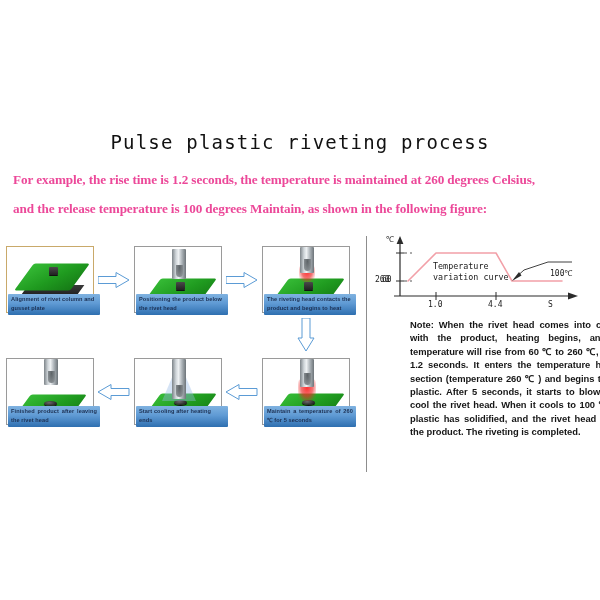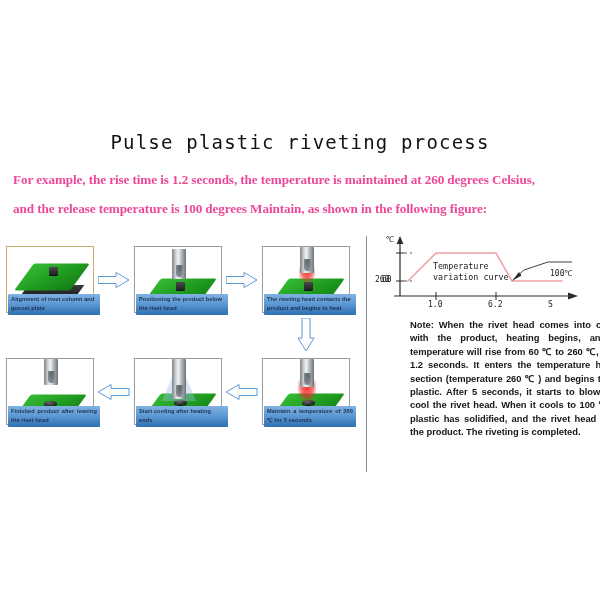--- a/index.html
+++ b/index.html
@@ -327,21 +327,21 @@
       <line x1="142" y1="45" x2="152" y2="36" stroke="#2b2b2b" stroke-width="0.9"></line>
       <polygon points="140,47 147,38 149.5,41.5" fill="#2b2b2b"></polygon>
       <line x1="152" y1="36" x2="176" y2="28" stroke="#2b2b2b" stroke-width="0.9"></line>
       <line x1="176" y1="28" x2="200" y2="28" stroke="#2b2b2b" stroke-width="0.9"></line>
     </svg>
 
     <div style="position:absolute; left:14px; top:-1px; font-family:'DejaVu Sans Mono', monospace; font-size:8px; color:#1a1a1a;">℃</div>
     <div style="position:absolute; left:3px; top:13px; font-family:'DejaVu Sans Mono', monospace; font-size:8px; color:#1a1a1a;margin-top:28px;">260</div>
     <div style="position:absolute; left:10px; top:41px; font-family:'DejaVu Sans Mono', monospace; font-size:8px; color:#1a1a1a;">60</div>
     <div style="position:absolute; left:56px; top:66px; font-family:'DejaVu Sans Mono', monospace; font-size:8px; color:#1a1a1a;">1.0</div>
-    <div style="position:absolute; left:116px; top:66px; font-family:'DejaVu Sans Mono', monospace; font-size:8px; color:#1a1a1a;">6.2</div>
+    <div style="position:absolute; left:116px; top:66px; font-family:'DejaVu Sans Mono', monospace; font-size:8px; color:#1a1a1a;">4.4</div>
     <div style="position:absolute; left:176px; top:66px; font-family:'DejaVu Sans Mono', monospace; font-size:8px; color:#1a1a1a;">S</div>
     <div style="position:absolute; left:45px; top:27px; width:86px; font-family:'DejaVu Sans Mono', monospace; font-size:8.4px; line-height:10.5px; color:#1a1a1a;margin-left:16px;">Temperature variation curve</div>
     <div style="position:absolute; left:178px; top:3px; font-family:'DejaVu Sans Mono', monospace; font-size:8px; color:#1a1a1a;margin-top:30px;">100℃</div>
   </div>
 
   <div class="note">Note: When the rivet head comes into contact with the product, heating begins, and the temperature will rise from 60 ℃ to 260 ℃, taking 1.2 seconds. It enters the temperature holding section (temperature 260 ℃ ) and begins to melt plastic. After 5 seconds, it starts to blow air to cool the rivet head. When it cools to 100 ℃, the plastic has solidified, and the rivet head leaves the product. The riveting is completed.</div>
 
 </div>
 
 </body></html>

